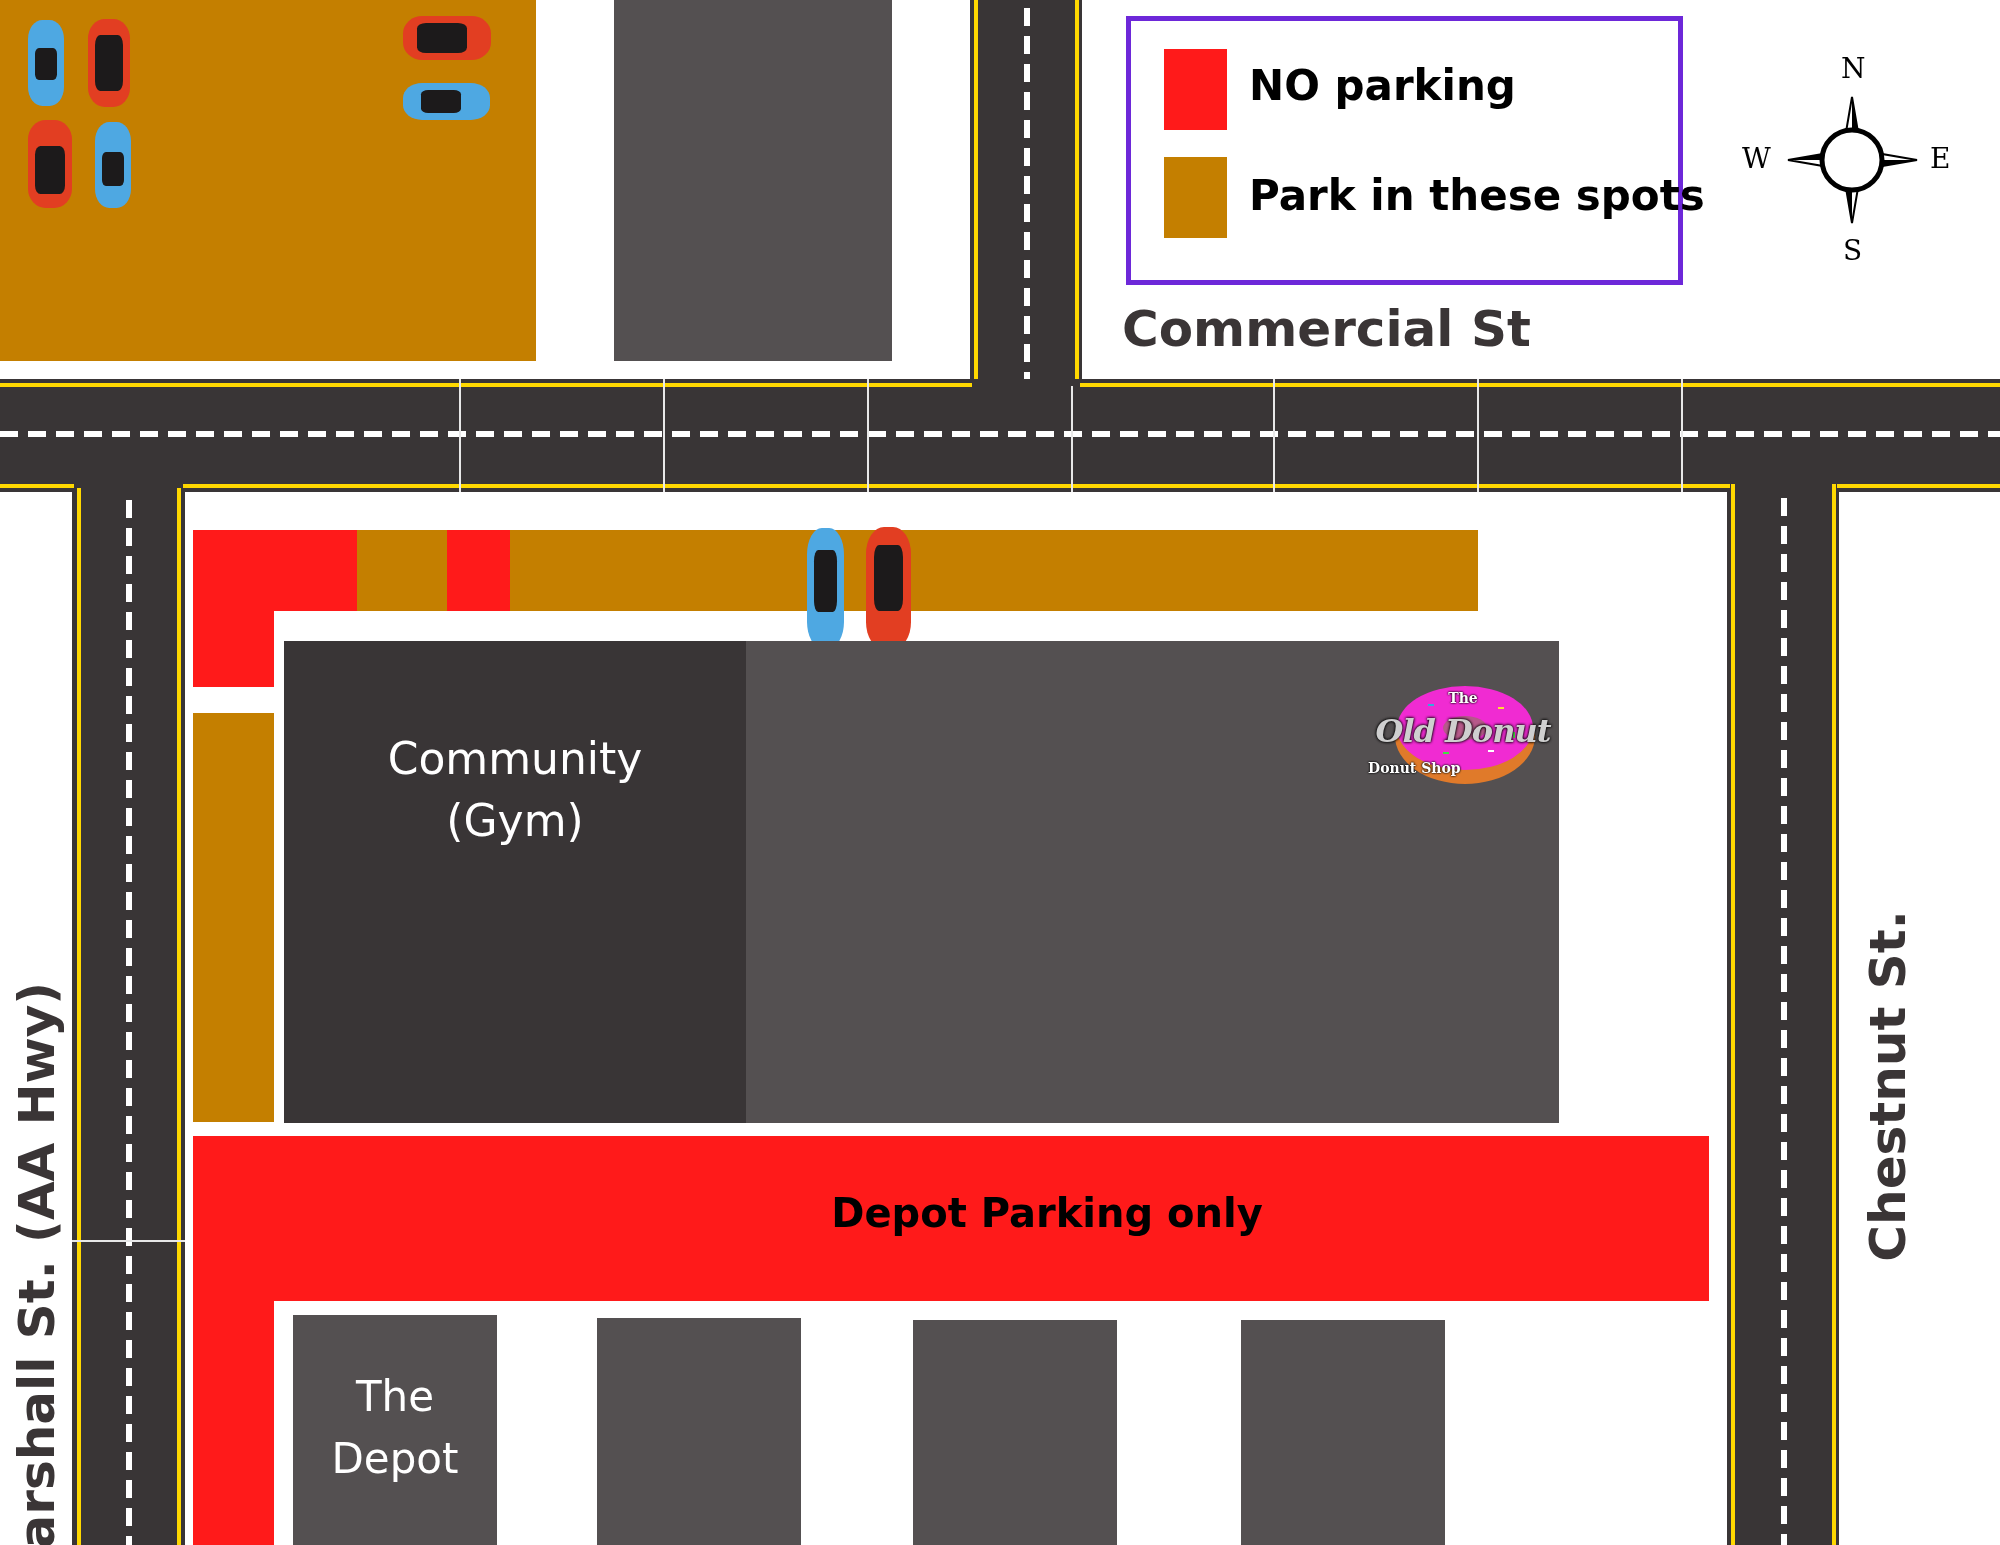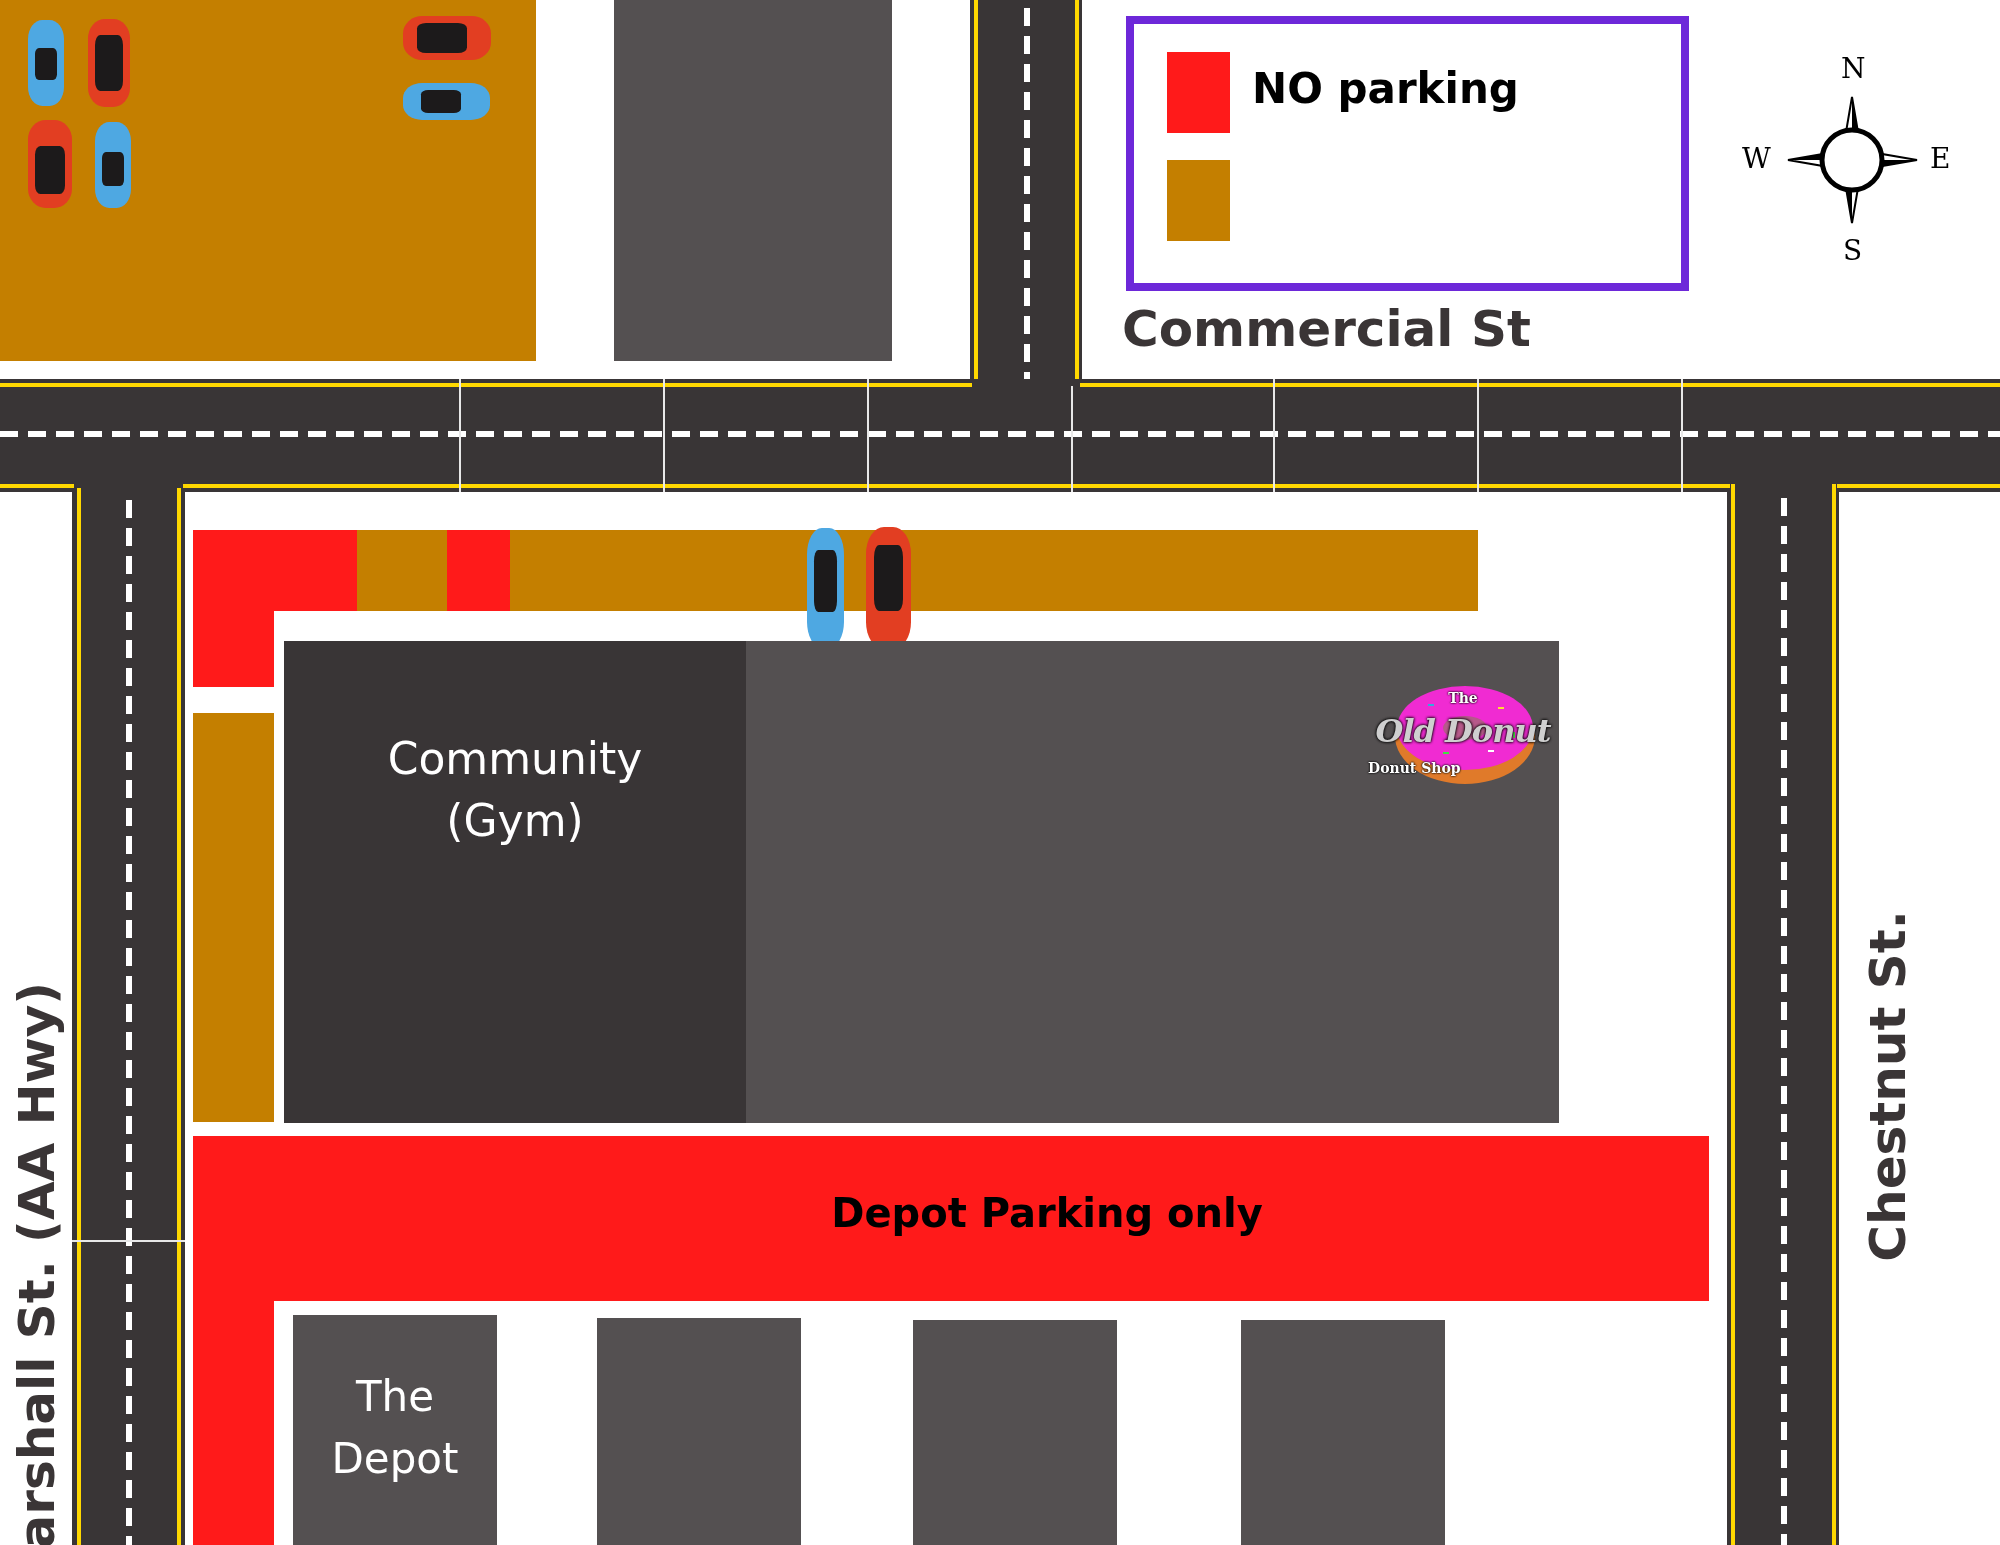--- a/index.html
+++ b/index.html
@@ -9,21 +9,21 @@
   .nopark { background: #ff1a1a; }
   .bldg { background: #545051; }
   .bldg-dark { background: #393536; }
   .road { background: #393536; }
   .yl { position: absolute; background: #ffd800; }
   .dash-h { position: absolute; height: 6px; background-image: repeating-linear-gradient(90deg, #ffffff 0 18px, transparent 18px 28px); }
   .dash-v { position: absolute; width: 6px; background-image: repeating-linear-gradient(180deg, #ffffff 0 18px, transparent 18px 28px); }
   .joint-v { position: absolute; width: 2px; background: #e8e8e8; }
   .street-label { position: absolute; color: #3a3536; font-family: "DejaVu Sans", sans-serif; font-weight: bold; white-space: nowrap; }
   .bldg-label { position: absolute; color: #ffffff; font-family: "DejaVu Sans", sans-serif; text-align: center; }
-  .legend { position: absolute; left: 1126px; top: 16px; width: 547px; height: 259px; border: 8px solid #6d28d9; background: #fff; }
+  .legend { position: absolute; left: 1126px; top: 16px; width: 547px; height: 259px; border: 5px solid #6d28d9; background: #fff; }
   .legend-swatch { position: absolute; width: 63px; height: 81px; }
   .legend-text { position: absolute; font-family: "DejaVu Sans", sans-serif; font-weight: bold; font-size: 42px; color: #000; white-space: nowrap; }
   .car { position: absolute; border-radius: 40% / 22%; }
   .car.h { border-radius: 22% / 40%; }
   .car.blue { background: #4ea8e2; }
   .car.red { background: #e23e22; }
   .car .roof { position: absolute; background: #1c1a1b; border-radius: 18%; }
   .compass-letter { position: absolute; font-family: "DejaVu Serif", serif; font-size: 28px; color: #000; }
   .logo { position: absolute; left: 1368px; top: 682px; width: 190px; height: 104px; }
 </style>
@@ -137,20 +137,21 @@
   <div>Depot</div>
 </div>
 <div class="abs bldg" style="left:597px;top:1318px;width:204px;height:227px;"></div>
 <div class="abs bldg" style="left:913px;top:1320px;width:204px;height:225px;"></div>
 <div class="abs bldg" style="left:1241px;top:1320px;width:204px;height:225px;"></div>
 
 <div class="legend">
   <div class="legend-swatch" style="left:33px;top:28px;background:#ff1a1a;"></div>
   <div class="legend-text" style="left:118px;top:40px;">NO parking</div>
   <div class="legend-swatch" style="left:33px;top:136px;background:#c47f00;"></div>
+  <div class="legend-text" style="left:118px;top:150px;">Park in these spots</div>
 </div>
 
 <div class="abs" style="left:1740px;top:48px;width:220px;height:220px;">
   <svg width="220" height="220" viewBox="0 0 220 220">
     <polygon points="112,49 106,84 118,84" fill="#fff" stroke="#000" stroke-width="2"></polygon>
     <polygon points="112,49 112,84 118,84" fill="#000"></polygon>
     <polygon points="112,175 106,140 118,140" fill="#fff" stroke="#000" stroke-width="2"></polygon>
     <polygon points="112,175 106,140 112,140" fill="#000"></polygon>
     <polygon points="48,112 83,106 83,118" fill="#fff" stroke="#000" stroke-width="2"></polygon>
     <polygon points="48,112 83,106 83,112" fill="#000"></polygon>

